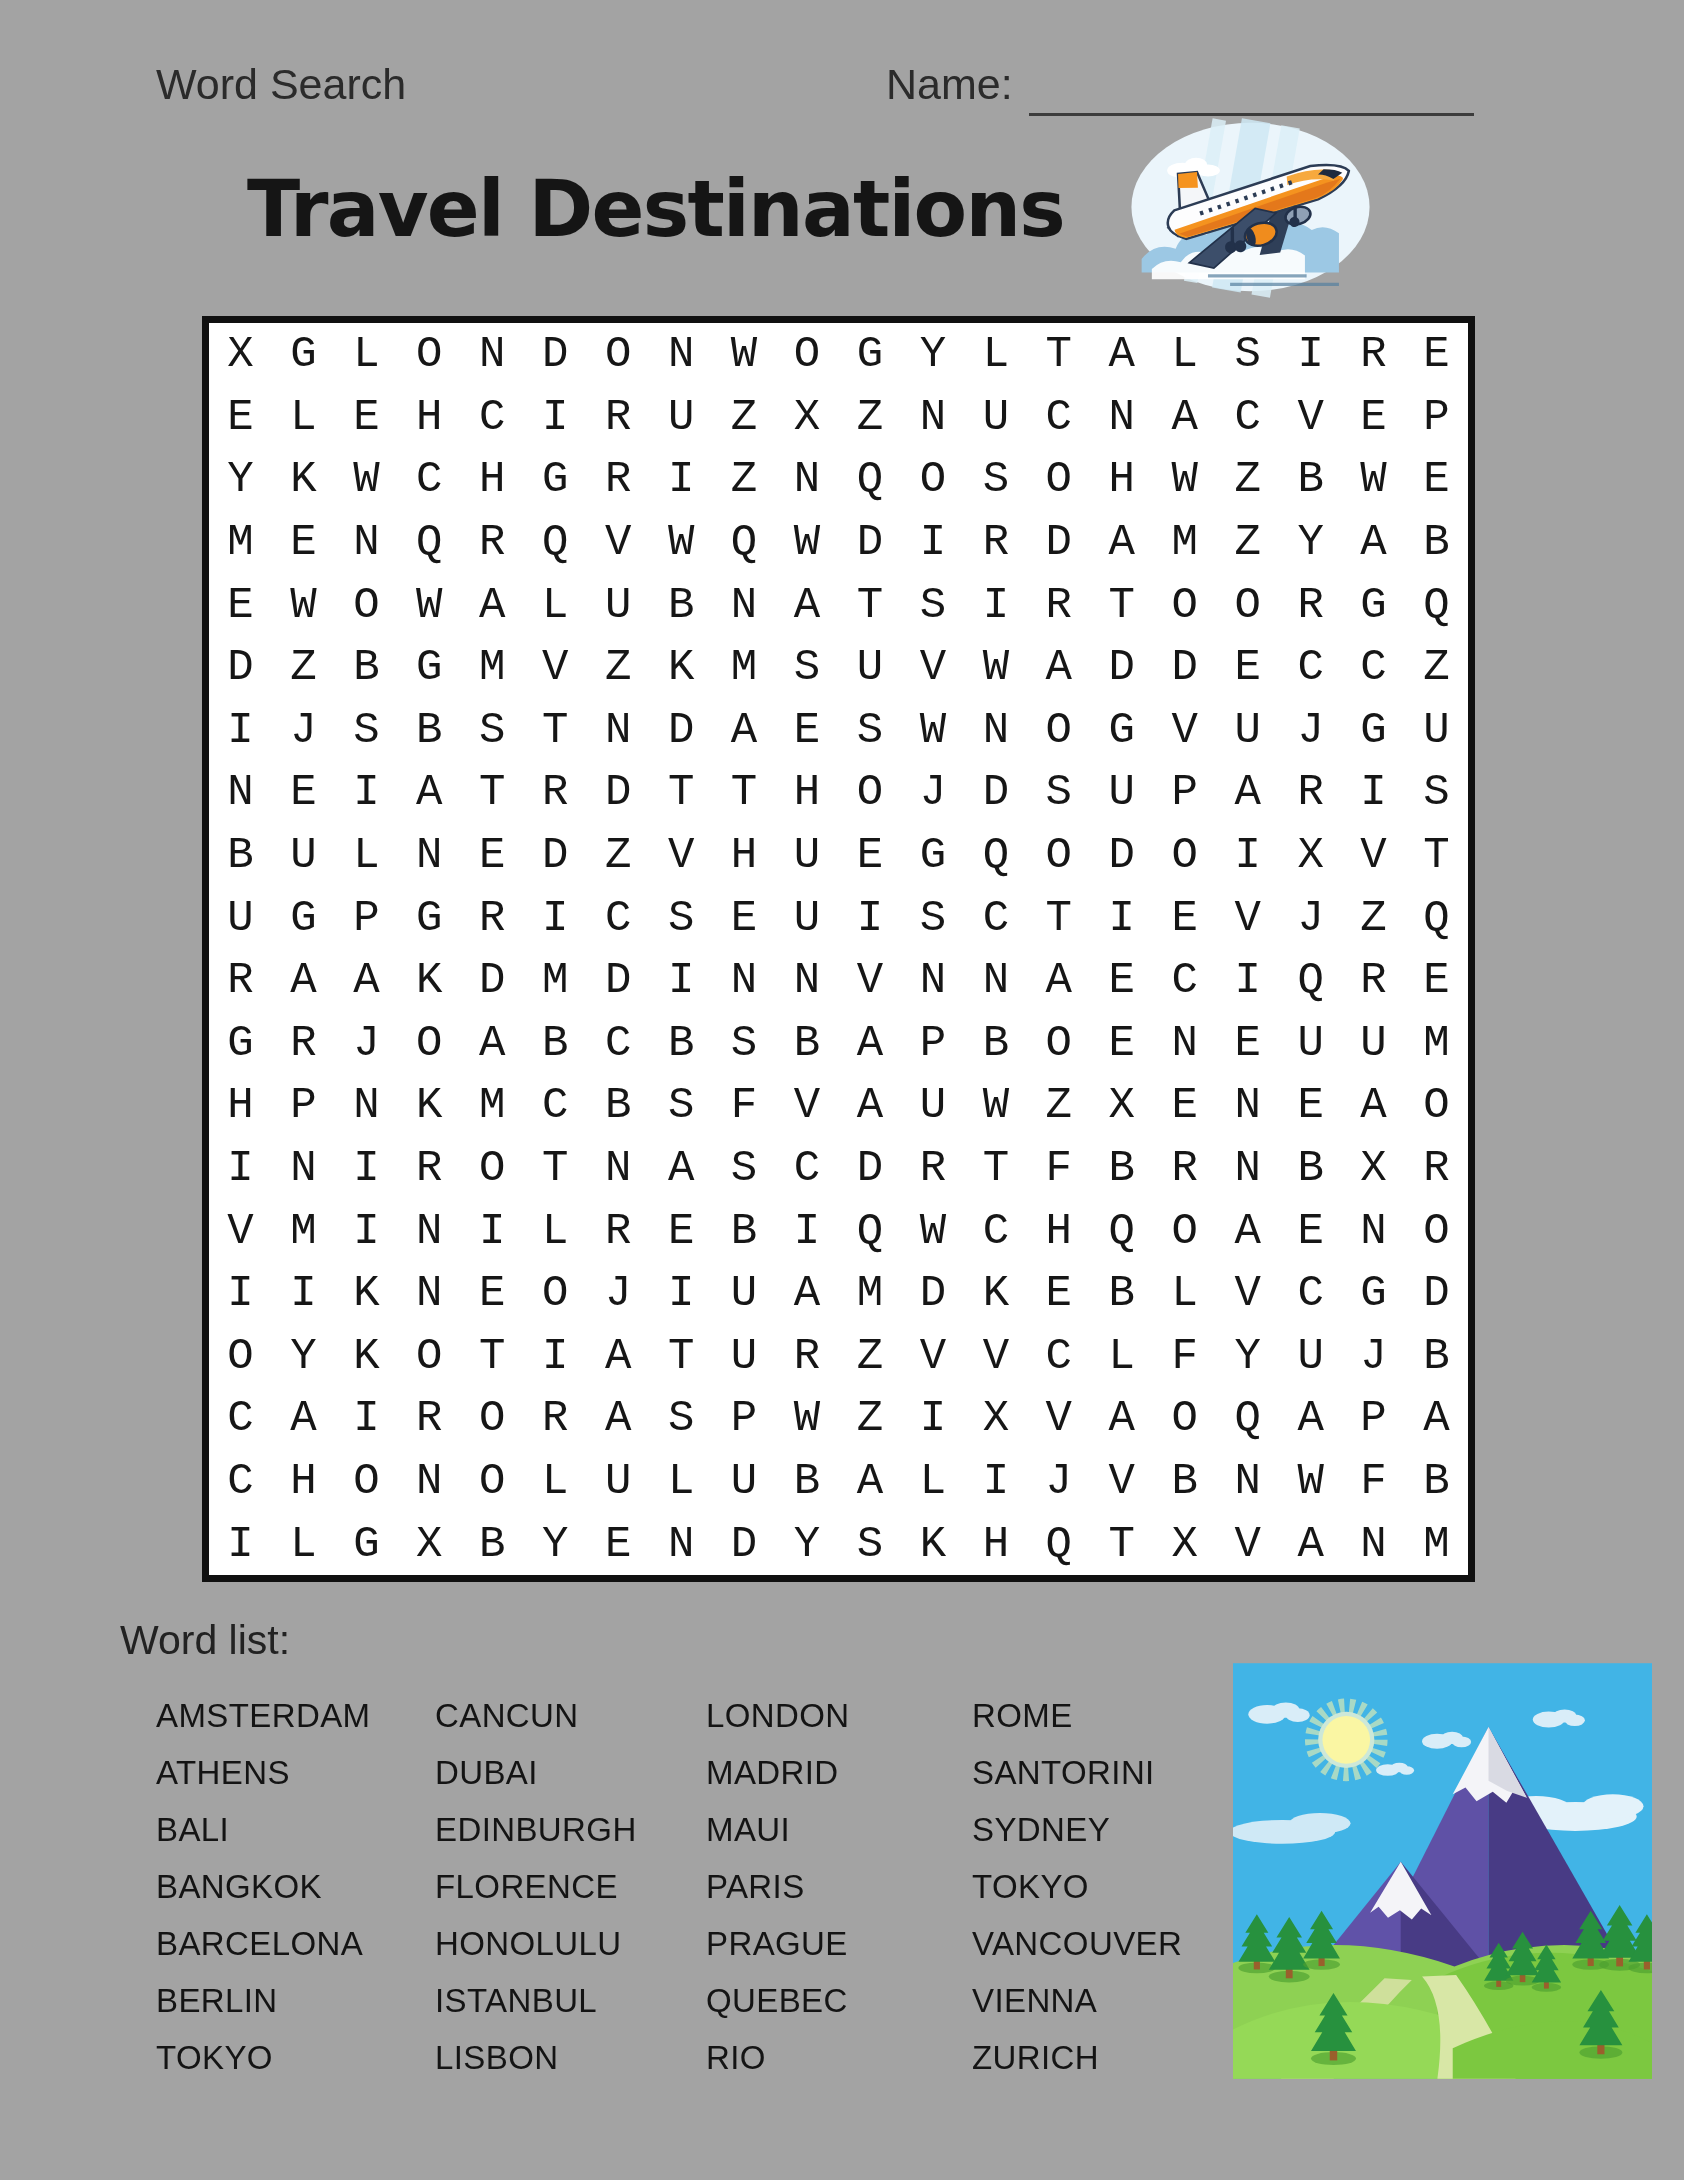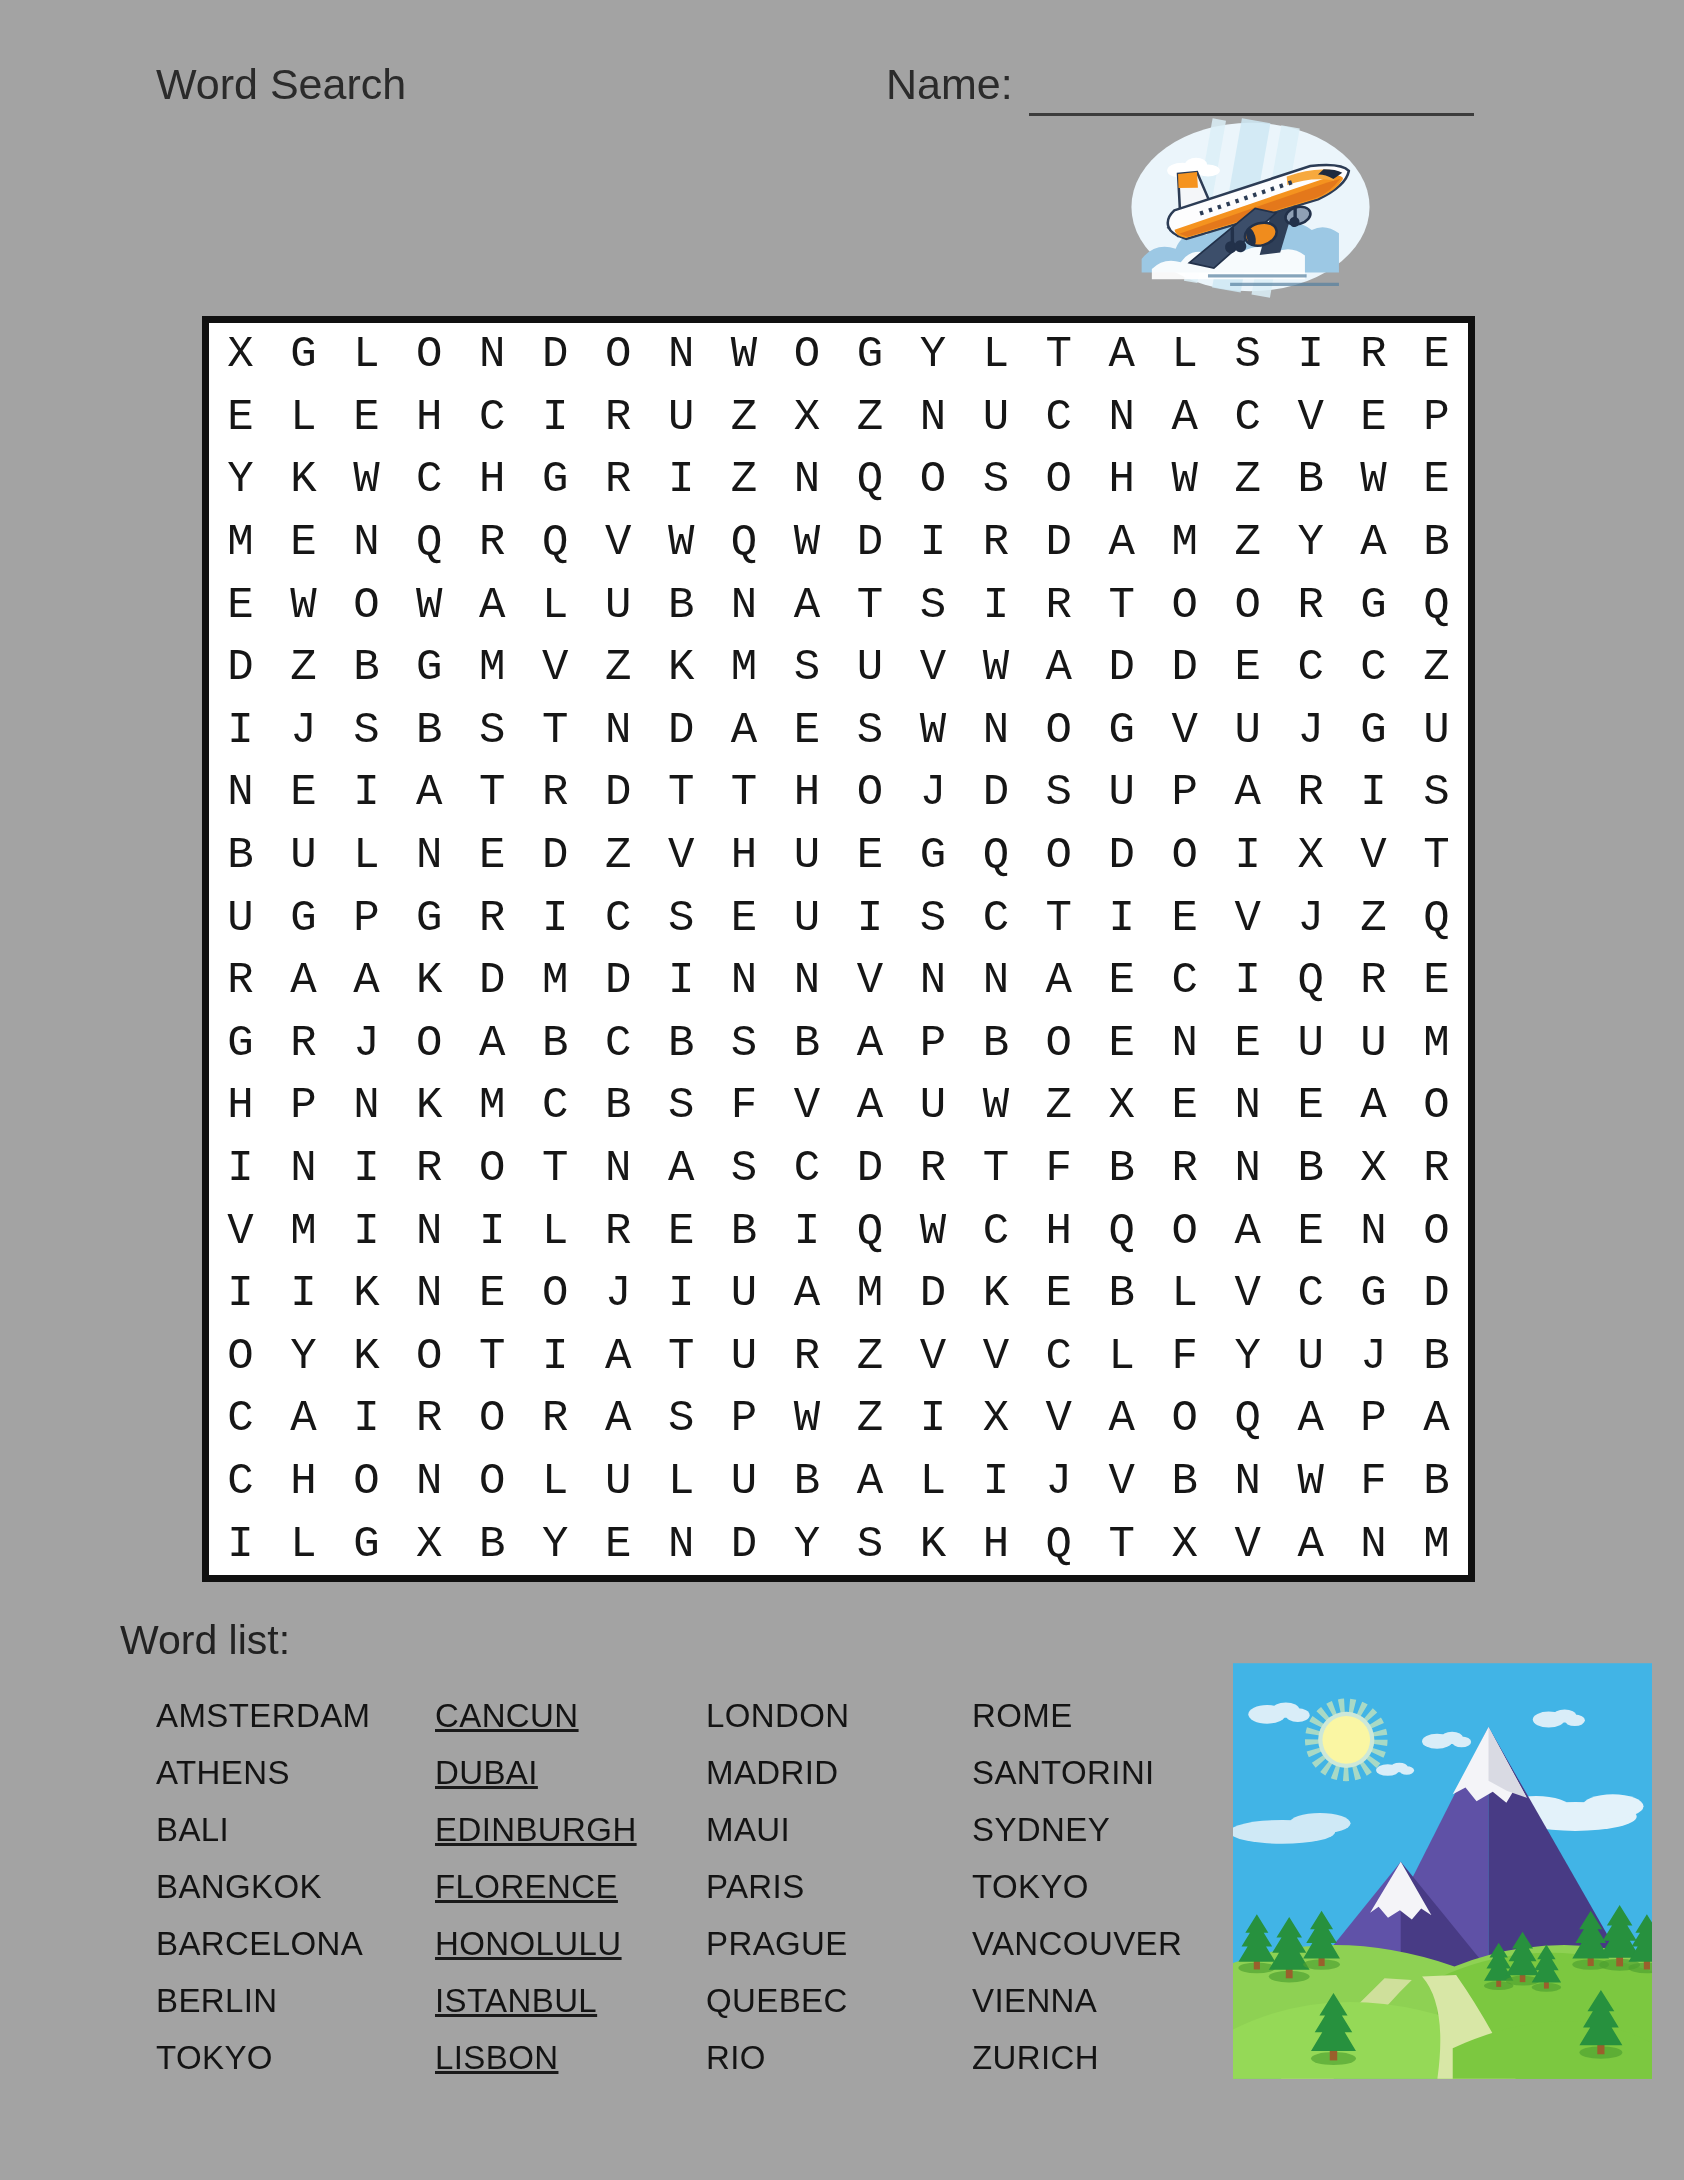--- a/index.html
+++ b/index.html
@@ -19,39 +19,40 @@
 
   .grid-box{position:absolute;left:202px;top:316px;width:1273px;height:1266px;
             border:7.7px solid #101010;box-sizing:border-box;background:#fff;
             display:grid;grid-template-columns:repeat(20,1fr);grid-template-rows:repeat(20,1fr);}
   .cell{display:flex;align-items:center;justify-content:center;
         font-family:"Liberation Mono",monospace;font-size:44px;color:#161616;}
 
   .wl-heading{position:absolute;left:120px;top:1617px;font-size:41px;color:#222222;}
   .word-cols{position:absolute;left:156px;top:1683px;display:flex;}
   .word-col{width:279px;}
-  .word-col:nth-child(2){width:271px;text-decoration:underline;}
+  .word-col:nth-child(2){width:271px;}
   .word-col:nth-child(3){width:266px;}
   .word-col:nth-child(4){width:auto;}
   .word{font-size:33px;line-height:49px;color:#141414;letter-spacing:0.4px;margin-top:8px;}
 
   .mountains{position:absolute;left:1233px;top:1663px;width:419px;height:416px;}
 
   .footer{position:absolute;left:0;top:2116px;width:100%;text-align:center;
           font-size:32px;color:#4d4d4d;}
 </style>
 </head>
 <body>
 
 <div class="page">
 
   <div class="hdr-label">Word Search</div>
   <div class="name-label">Name:</div>
   <div class="name-line"></div>
 
+  <div class="title">Travel Destinations</div>
 
   <svg class="plane" viewBox="0 0 292 214" aria-hidden="true">
     <ellipse cx="146" cy="107" rx="140" ry="99" fill="#ebf5fb"></ellipse>
     <g opacity="0.85">
       <rect x="118" y="6" width="34" height="202" fill="#cfe9f5" transform="rotate(10 146 107)"></rect>
       <rect x="165" y="6" width="22" height="202" fill="#dcf0f8" transform="rotate(10 146 107)"></rect>
       <rect x="84" y="12" width="16" height="194" fill="#dcf0f8" transform="rotate(10 146 107)"></rect>
     </g>
     <g fill="#ffffff">
       <ellipse cx="66" cy="64" rx="18" ry="9"></ellipse>

